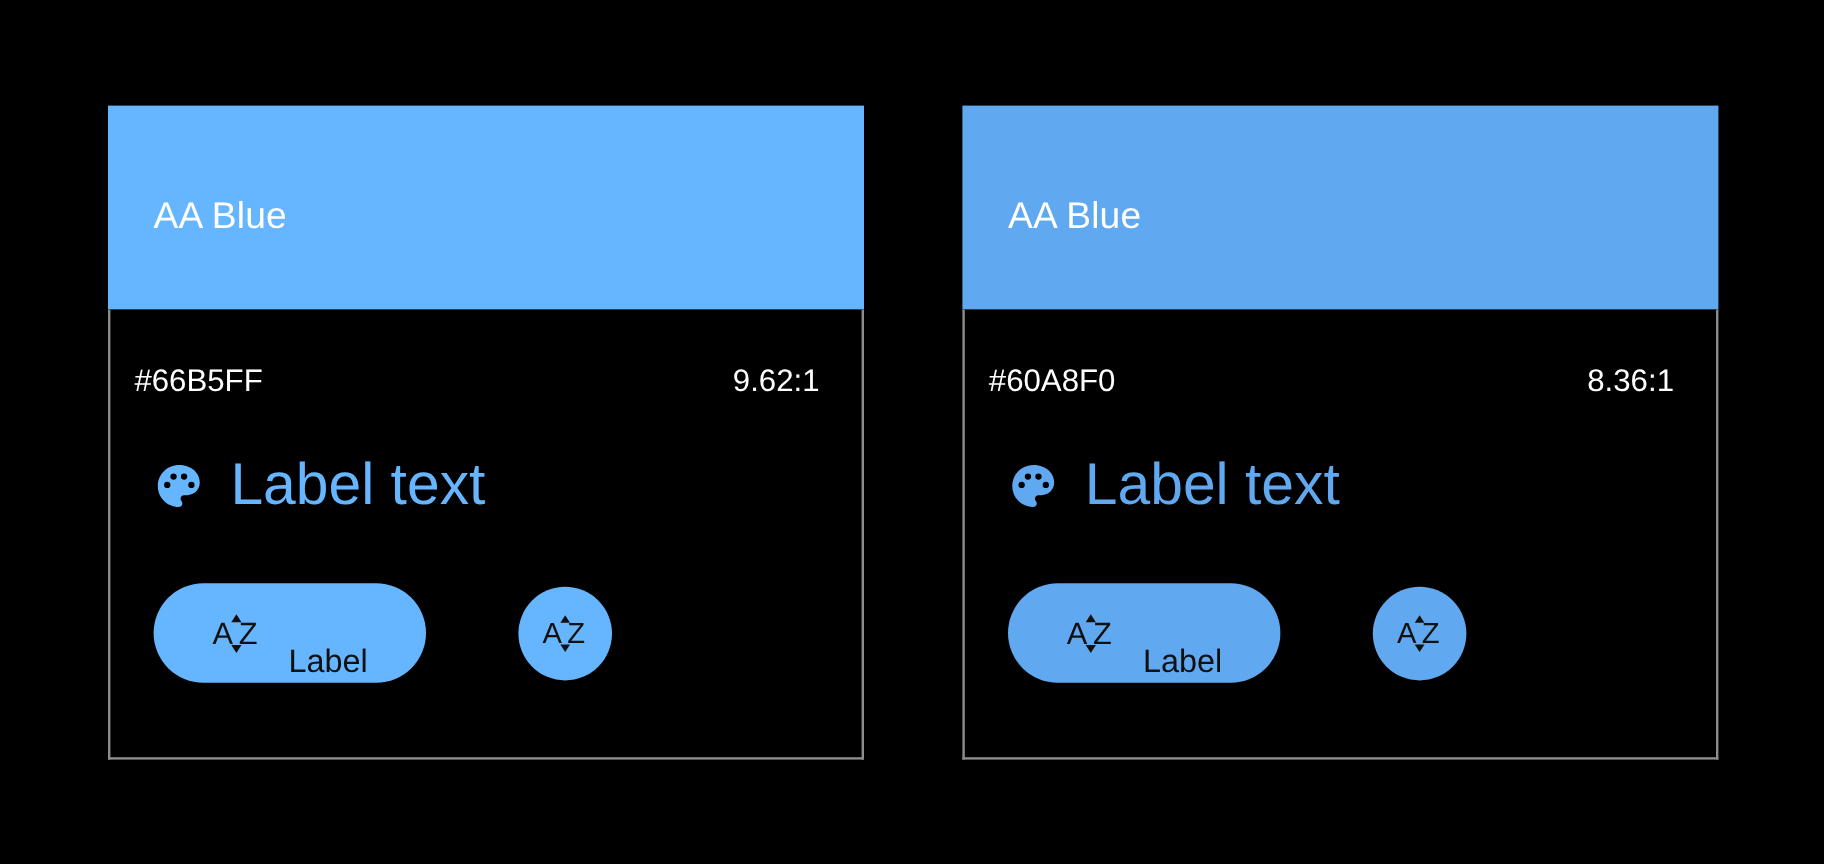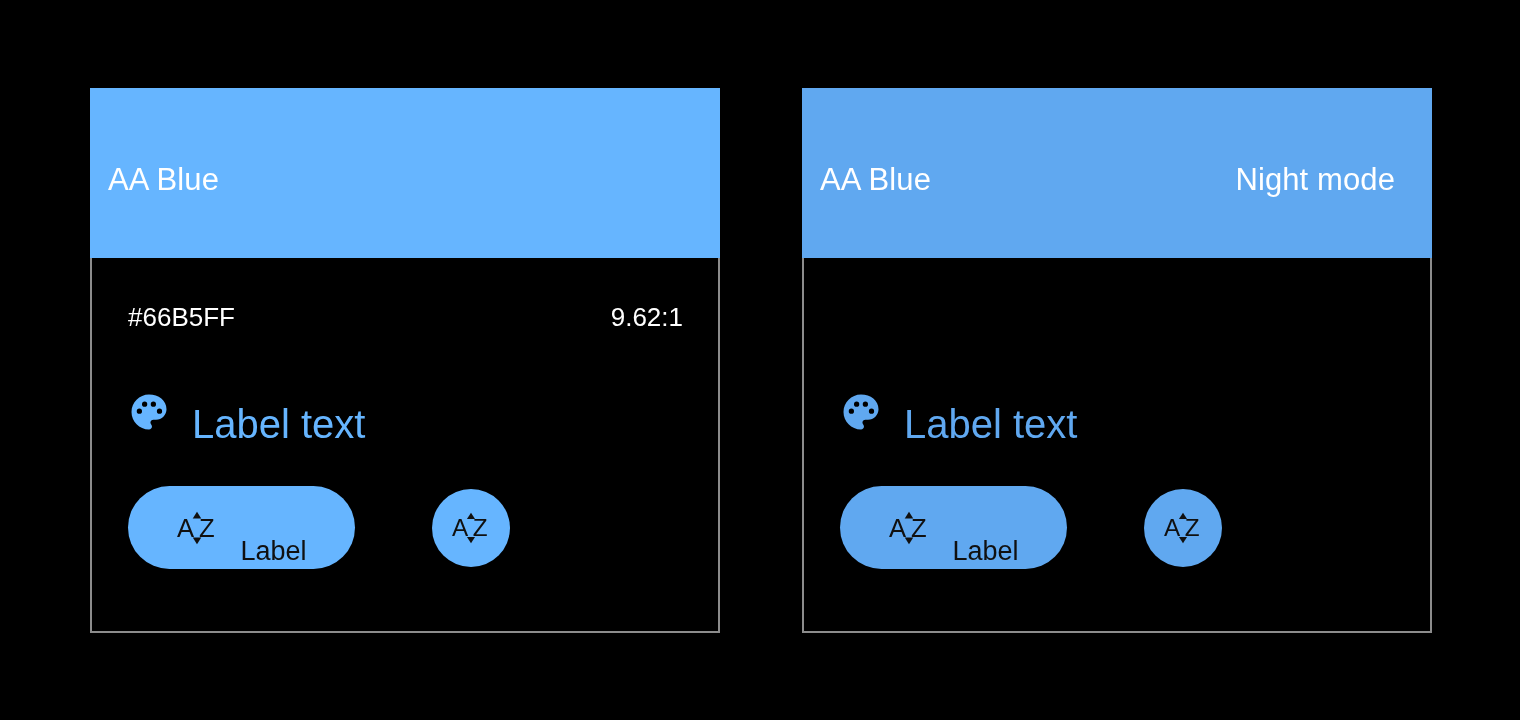--- a/index.html
+++ b/index.html
@@ -36,21 +36,21 @@
     position: relative;
   }
   .panel-header .hdr-row {
     position: absolute;
     left: 0; right: 0;
     top: 70px;
     height: 42px;
     display: flex;
     align-items: center;
     justify-content: space-between;
-    padding: 0 37px 0 18px;
+    padding: 0 37px 0 38px;
     box-sizing: border-box;
   }
   .hdr-title, .hdr-mode {
     color: #ffffff;
     font-size: 31px;
     line-height: 1;
     white-space: nowrap;
     letter-spacing: 0.1px;
   }
 
@@ -64,21 +64,21 @@
   }
 
   .meta-row {
     position: absolute;
     left: 0; right: 0;
     top: 42px;
     height: 34px;
     display: flex;
     align-items: center;
     justify-content: space-between;
-    padding: 0 35px 0 36px;
+    padding: 0 35px 0 20px;
     box-sizing: border-box;
   }
   .meta-hex, .meta-ratio {
     color: #ffffff;
     font-size: 26px;
     line-height: 1;
     white-space: nowrap;
   }
 
   .label-row {
@@ -89,24 +89,23 @@
     align-items: center;
     gap: 22px;
   }
   .palette-icon {
     width: 42px;
     height: 42px;
     display: block;
     flex: 0 0 auto;
   }
   .label-text {
-    font-size: 40px;
-    line-height: 1;
-    white-space: nowrap;
-    margin-top: 24px;
+    font-size: 49px;
+    line-height: 1;
+    white-space: nowrap;
   }
 
   .buttons-row {
     position: absolute;
     left: 36px;
     top: 228px;
     display: flex;
     align-items: center;
     gap: 77px;
   }
@@ -233,26 +232,29 @@
 
       </div>
     </div>
   </div>
 
   <div class="panel panel-right">
 
     <div class="panel-header">
       <div class="hdr-row">
         <span class="hdr-title">AA Blue</span>
-        <span class="hdr-mode">Night mode</span>
       </div>
     </div>
 
     <div class="panel-body">
 
+      <div class="meta-row">
+        <span class="meta-hex">#60A8F0</span>
+        <span class="meta-ratio">8.36:1</span>
+      </div>
 
       <div class="label-row">
         <span class="palette-icon-wrap">
           <svg class="palette-icon" viewBox="0 0 24 24" aria-hidden="true">
             <path class="icon-fill-night" d="M12 2C6.49 2 2 6.49 2 12s4.49 10 10 10c.93 0 1.69-.76 1.69-1.69 0-.44-.17-.84-.44-1.14-.26-.3-.43-.69-.43-1.12 0-.93.76-1.69 1.69-1.69H16c3.31 0 6-2.69 6-6 0-4.96-4.49-8.36-10-8.36zM6.5 13a1.5 1.5 0 1 1 0-3 1.5 1.5 0 0 1 0 3zm3-4a1.5 1.5 0 1 1 0-3 1.5 1.5 0 0 1 0 3zm5 0a1.5 1.5 0 1 1 0-3 1.5 1.5 0 0 1 0 3zm3.5 4a1.5 1.5 0 1 1 0-3 1.5 1.5 0 0 1 0 3z"></path>
           </svg>
         </span>
         <span class="label-text label-text-night">Label text</span>
       </div>
 

